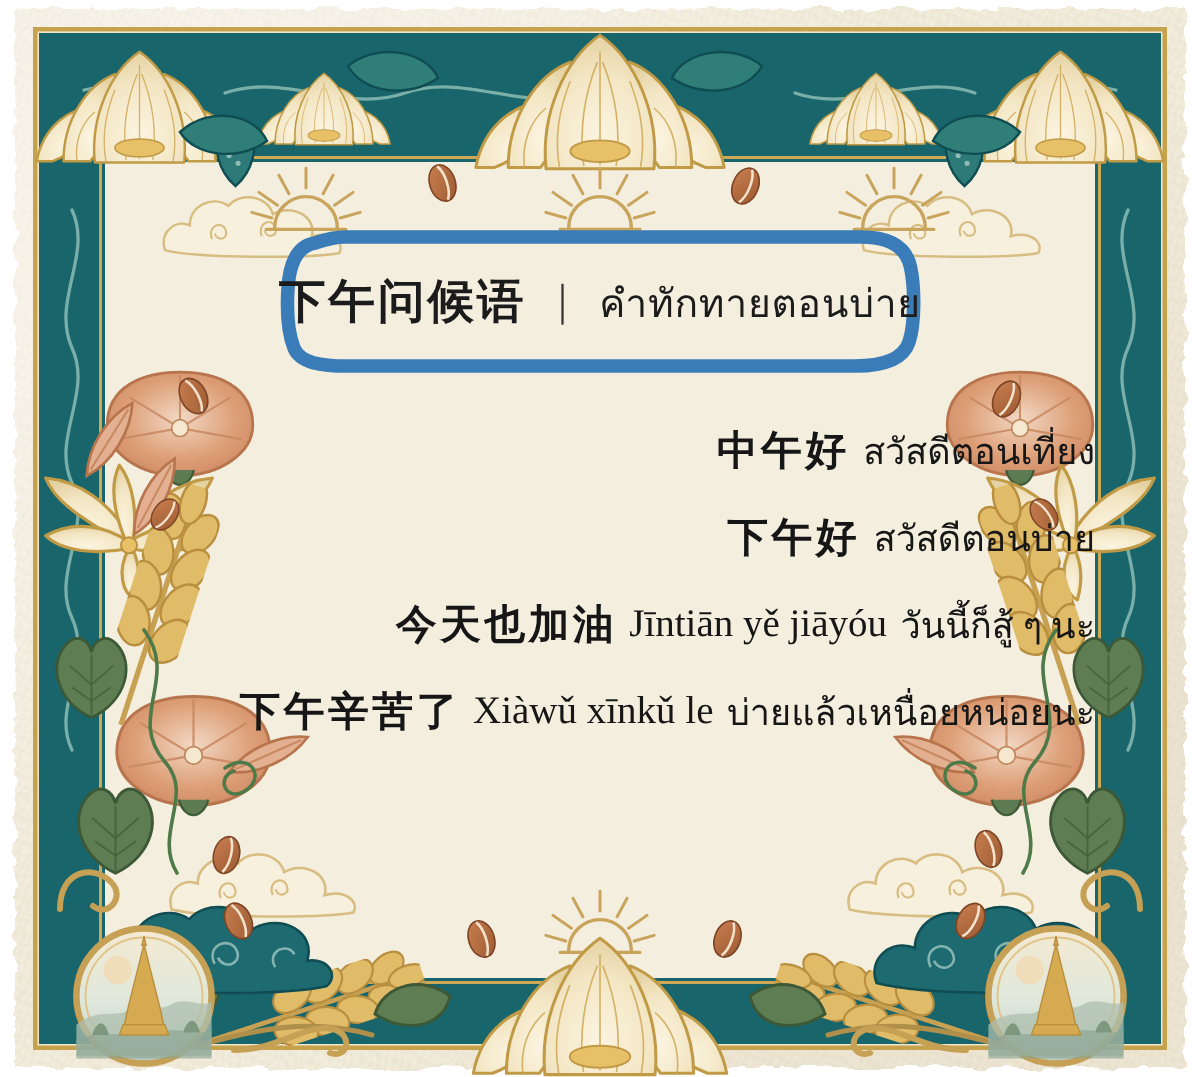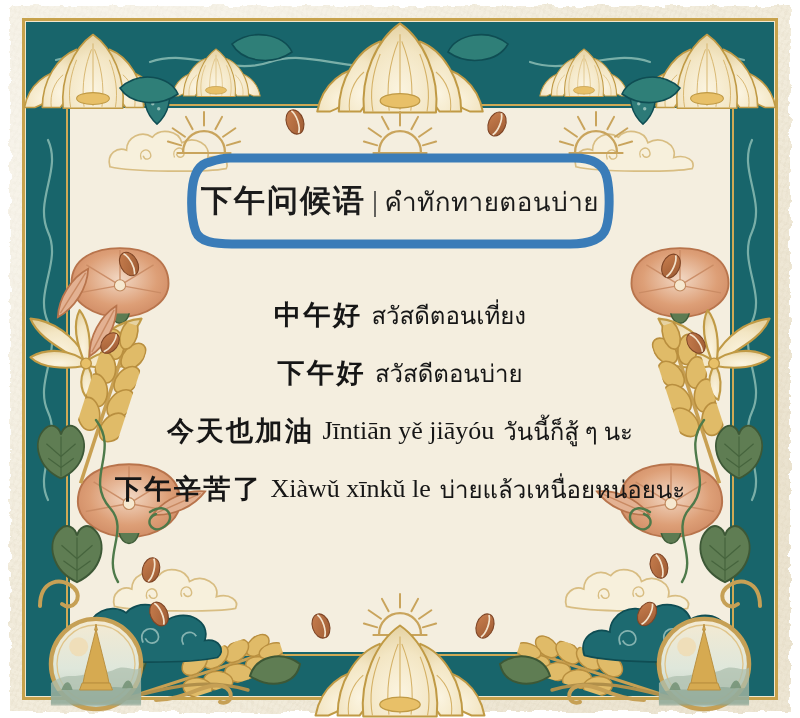--- a/index.html
+++ b/index.html
@@ -48,34 +48,34 @@
 
   
   .deco{position:absolute;inset:0;pointer-events:none;}
 
   
   .title-box{
     position:absolute;left:186px;top:152px;width:428px;height:98px;
   }
   .title-text{
     position:absolute;inset:0;
-    display:flex;align-items:center;justify-content:center;
-    gap:4px;
+    display:flex;align-items:center;justify-content:space-between;
+    gap:14px;
     font-size:29px;color:#1b1b1b;letter-spacing:.5px;
     font-family:"Liberation Serif", serif;
     white-space:nowrap;
   }
   .title-cn{font-weight:700;font-size:31px;letter-spacing:2px;}
   .title-sep{color:#333;font-weight:400;font-size:30px;padding:0 2px;}
   .title-th{font-size:26px;}
 
   
   .lines{
-    position:absolute;left:70px;top:286px;right:70px;
-    display:flex;flex-direction:column;align-items:center;
+    position:absolute;left:70px;top:271px;right:70px;
+    display:flex;flex-direction:column;align-items:flex-end;
     gap:0px;
   }
   .line{
     height:58px;display:flex;align-items:center;justify-content:center;
     white-space:nowrap;color:#161616;
   }
   .cn{font-weight:700;font-size:27px;letter-spacing:2.5px;}
   .py{font-size:26px;font-style:normal;padding-left:8px;}
   .th{font-size:24px;padding-left:9px;}
 </style>

